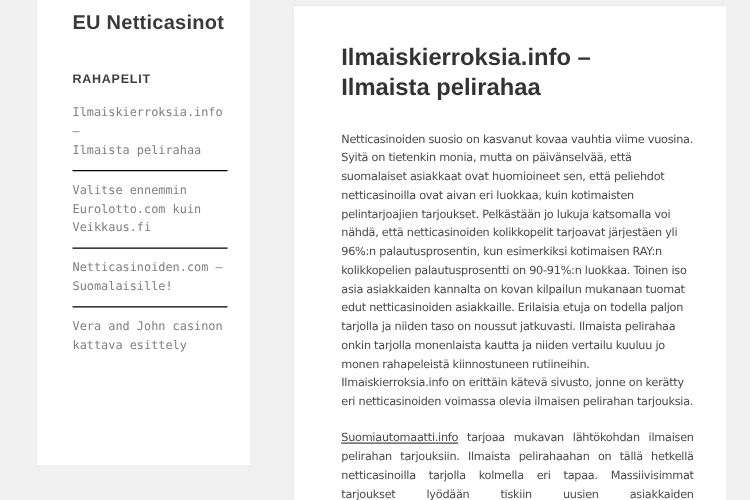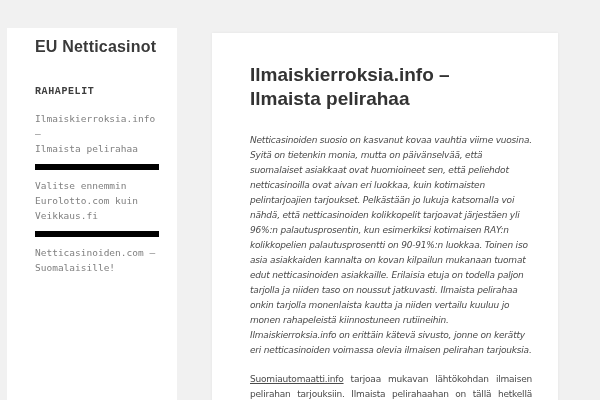--- a/index.html
+++ b/index.html
@@ -4,22 +4,22 @@
 <style>
   * { margin:0; padding:0; box-sizing:border-box; }
   html,body { width:600px; height:400px; overflow:hidden; }
   body {
     background:#f1f1f1;
     font-family:"DejaVu Sans", sans-serif;
   }
   .page {
     display:flex;
     align-items:flex-start;
-    padding-top:28px;
     height:400px;
+    margin-left:23px;
   }
   
   .sidebar {
     margin-left:7px;
     width:170px;
     min-height:372px;
     background:#ffffff;
     padding:10px 18px 20px 28px;
     flex-shrink:0;
   }
@@ -32,29 +32,29 @@
     cursor:pointer;
   }
   .site-tagline {
     margin-top:5px;
     font-family:"DejaVu Sans Mono", monospace;
     font-size:8.5px;
     color:#bdbdbd;
   }
   .widget-title {
     margin-top:30px;
-    font-family:Liberation Mono, monospace;
+    font-family:Liberation Sans, sans-serif;
     font-size:10px;
     font-weight:bold;
     letter-spacing:0.6px;
     color:#3d3d3d;
   }
   .menu { list-style:none; margin-top:6px; }
   .menu li { padding:8px 0; }
-  .menu li + li { border-top:6px solid #000000; }
+  .menu li + li { border-top:1px solid #000000; }
   .menu a {
     font-family:"DejaVu Sans Mono", monospace;
     font-size:9.5px;
     line-height:15px;
     color:#808080;
     text-decoration:none;
     white-space:pre-line;
     display:block;
     cursor:pointer;
   }
@@ -77,21 +77,21 @@
     color:#333333;
     white-space:pre-line;
     cursor:pointer;
   }
   .article p {
     font-size:9px;
     letter-spacing:-0.2px;
     line-height:15px;
     color:#4a4a4a;
   }
-  .article p.first  { margin-top:22px;font-style:italic; }
+  .article p.first  { margin-top:22px; }
   .article p.second { margin-top:14px; text-align:justify; }
   .article a.body-link {
     color:#4a4a4a;
     text-decoration:underline;
     cursor:pointer;
   }
 </style>
 </head>
 <body>
 
@@ -109,20 +109,24 @@
       </li>
       <li>
         <a>Valitse ennemmin
 Eurolotto.com kuin
 Veikkaus.fi</a>
       </li>
       <li>
         <a>Netticasinoiden.com –
 Suomalaisille!</a>
       </li>
+      <li>
+        <a>Vera and John casinon
+kattava esittely</a>
+      </li>
     </ul>
   </aside>
 
   <main class="main-card">
     <article class="article">
       <h1 class="article-title">Ilmaiskierroksia.info –
 Ilmaista pelirahaa</h1>
 
       <p class="first">Netticasinoiden suosio on kasvanut kovaa vauhtia viime vuosina. Syitä on tietenkin monia, mutta on päivänselvää, että suomalaiset asiakkaat ovat huomioineet sen, että peliehdot netticasinoilla ovat aivan eri luokkaa, kuin kotimaisten pelintarjoajien tarjoukset. Pelkästään jo lukuja katsomalla voi nähdä, että netticasinoiden kolikkopelit tarjoavat järjestäen yli 96%:n palautusprosentin, kun esimerkiksi kotimaisen RAY:n kolikkopelien palautusprosentti on 90-91%:n luokkaa. Toinen iso asia asiakkaiden kannalta on kovan kilpailun mukanaan tuomat edut netticasinoiden asiakkaille. Erilaisia etuja on todella paljon tarjolla ja niiden taso on noussut jatkuvasti. Ilmaista pelirahaa onkin tarjolla monenlaista kautta ja niiden vertailu kuuluu jo monen rahapeleistä kiinnostuneen rutiineihin. Ilmaiskierroksia.info on erittäin kätevä sivusto, jonne on kerätty eri netticasinoiden voimassa olevia ilmaisen pelirahan tarjouksia.</p>
 

